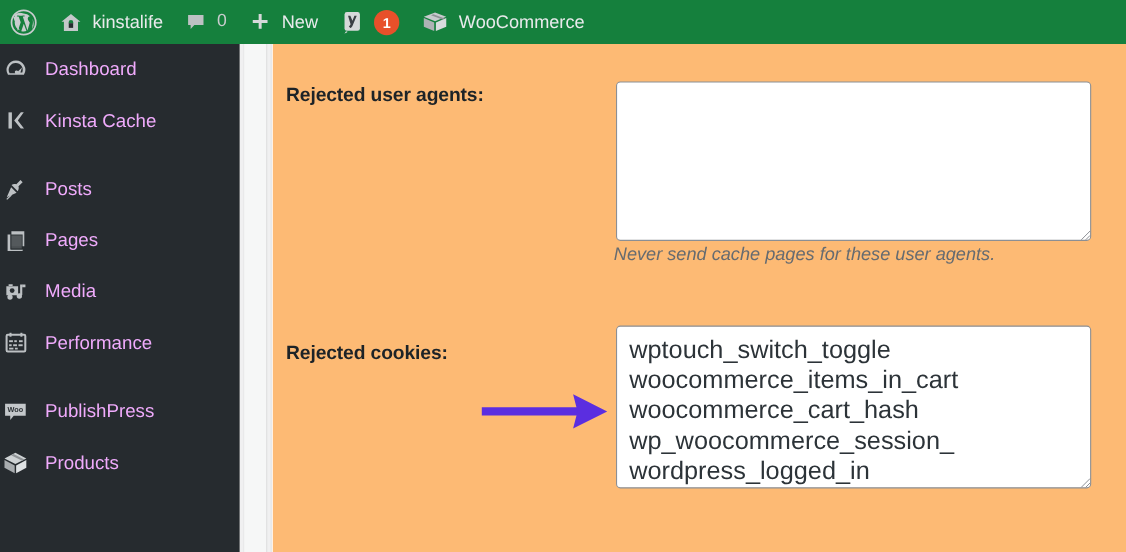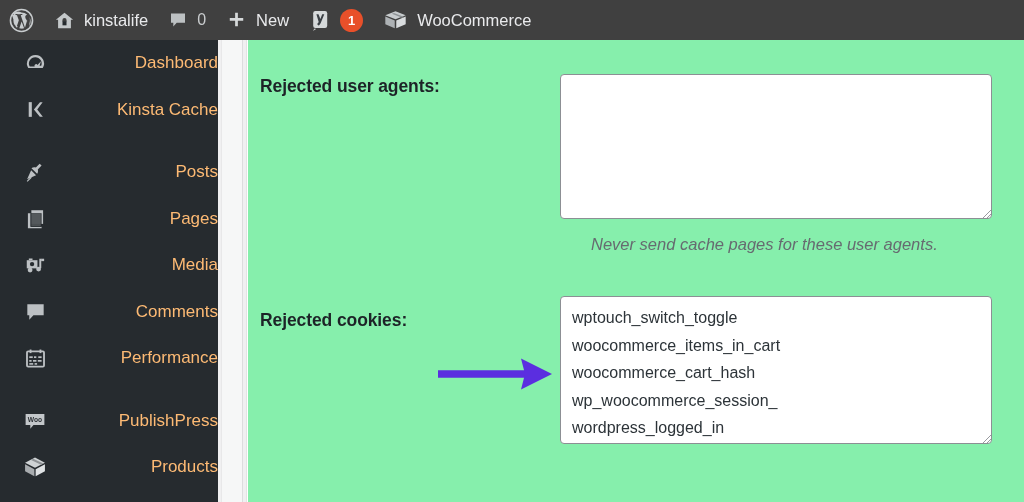--- a/index.html
+++ b/index.html
@@ -8,21 +8,21 @@
     overflow: hidden;
     background: #ffffff;
     font-family: "Liberation Sans", sans-serif;
   }
   #app { position: relative; width: 1024px; height: 502px; }
 
   
   .adminbar {
     position: absolute; top: 0; left: 0;
     width: 1024px; height: 40px;
-    background: #404040;
+    background: #15803d;
     display: flex; align-items: center;
     color: #e8e8e8;
   }
   .ab-item {
     display: flex; align-items: center;
     height: 40px; padding: 0 10px;
     gap: 9px;
     font-size: 16.5px;
     color: #e9eaec;
     white-space: nowrap;
@@ -41,26 +41,25 @@
 
   
   .sidebar {
     position: absolute; top: 40px; left: 0;
     width: 218px; height: 462px;
     background: #262b2f;
   }
   .menu-item {
     display: flex; align-items: center;
     height: 46.5px;
-    padding-left: 22px;
+    padding-left: 1px;
     gap: 14px;
-    color: #fdba74;
+    color: #f0abfc;
     font-size: 17px;
     white-space: nowrap;
-    justify-content: space-between;
   }
   .menu-item .m-icon {
     width: 26px; height: 26px;
     display: flex; align-items: center; justify-content: center;
     flex: 0 0 26px;
   }
   .menu-sep { height: 16px; }
 
   
   .subcol {
@@ -73,35 +72,35 @@
     position: absolute; top: 0; left: 3px; right: 3px; bottom: 0;
     background: #f6f7f7;
     border-left: 1px solid #e8e8e9;
     border-right: 1px solid #dcdcde;
   }
 
   
   .content {
     position: absolute; top: 40px; left: 248px;
     width: 776px; height: 462px;
-    background: #86efac;
+    background: #fdba74;
   }
   .field-row { position: absolute; }
   .field-label {
     font-size: 17.5px;
     font-weight: 700;
     color: #1d2327;
     letter-spacing: -0.1px;
   }
   .ta {
     border: 1px solid #8c8f94;
     border-radius: 4px;
     background: #fff;
     font-family: "Liberation Sans", sans-serif;
-    font-size: 16px;
+    font-size: 23px;
     line-height: 27.5px;
     color: #2c3338;
     padding: 7px 10px 7px 11px;
     resize: none;
     overflow: hidden;
     display: block;
     white-space: pre;
   }
   .ta-grip {
     position: absolute;
@@ -241,28 +240,20 @@
           <path fill="#bcc0c3" d="M4.2 3.9h3.2v1.4H4.2z"></path>
           <path fill="#bcc0c3" d="M13.3 4.1h1.7v8.2h-1.7z"></path>
           <circle cx="12.7" cy="13.1" r="2.1" fill="#bcc0c3"></circle>
           <path fill="#bcc0c3" d="M14.9 4.1h2.6v2.1h-2.6z"></path>
           <circle cx="5.3" cy="14" r="2.1" fill="#bcc0c3"></circle>
         </svg>
       </span>
       <span>Media</span>
     </div>
 
-    <div class="menu-item">
-      <span class="m-icon">
-        <svg width="23" height="23" viewBox="0 0 20 20">
-          <path fill="#bcc0c3" d="M2.9 3.8h14.2v9.4H8.2l-3.6 3.9v-3.9H2.9z"></path>
-        </svg>
-      </span>
-      <span>Comments</span>
-    </div>
 
     <div class="menu-item">
       <span class="m-icon">
         <svg width="23" height="23" viewBox="0 0 20 20">
           <rect x="2.6" y="3.8" width="14.8" height="13.2" rx="1" fill="none" stroke="#bcc0c3" stroke-width="1.6"></rect>
           <rect x="4.9" y="2.2" width="1.6" height="3.1" fill="#bcc0c3"></rect>
           <rect x="13.5" y="2.2" width="1.6" height="3.1" fill="#bcc0c3"></rect>
           <rect x="4.6" y="8.1" width="3" height="1.5" fill="#bcc0c3"></rect>
           <rect x="8.7" y="8.1" width="2" height="1.5" fill="#bcc0c3"></rect>
           <rect x="12.4" y="8.1" width="2.9" height="1.5" fill="#bcc0c3"></rect>
@@ -309,21 +300,21 @@
 
     <div class="field-row" style="left:12px; top:36px; width:760px;">
       <div class="field-label">Rejected user agents:</div>
     </div>
 
     <textarea class="ta" spellcheck="false" style="position: absolute; left: 312px; top: 34px; width: 432px; height: 145px;"></textarea>
     <svg class="ta-grip" style="left:731px; top:166px;" viewBox="0 0 13 13">
       <path stroke="#8c8f94" stroke-width="0.9" d="M12 4 4 12M12 8 8 12"></path>
     </svg>
 
-    <div class="help" style="position:absolute; left:310px; top:195px;margin-left:33px;">Never send cache pages for these user agents.</div>
+    <div class="help" style="position:absolute; left:310px; top:182px;">Never send cache pages for these user agents.</div>
 
     <div class="field-row" style="left:12px; top:270px; width:760px;">
       <div class="field-label">Rejected cookies:</div>
     </div>
 
     <textarea class="ta" spellcheck="false" style="position: absolute; left: 312px; top: 256px; width: 432px; height: 148px;">wptouch_switch_toggle
 woocommerce_items_in_cart
 woocommerce_cart_hash
 wp_woocommerce_session_
 wordpress_logged_in</textarea>

